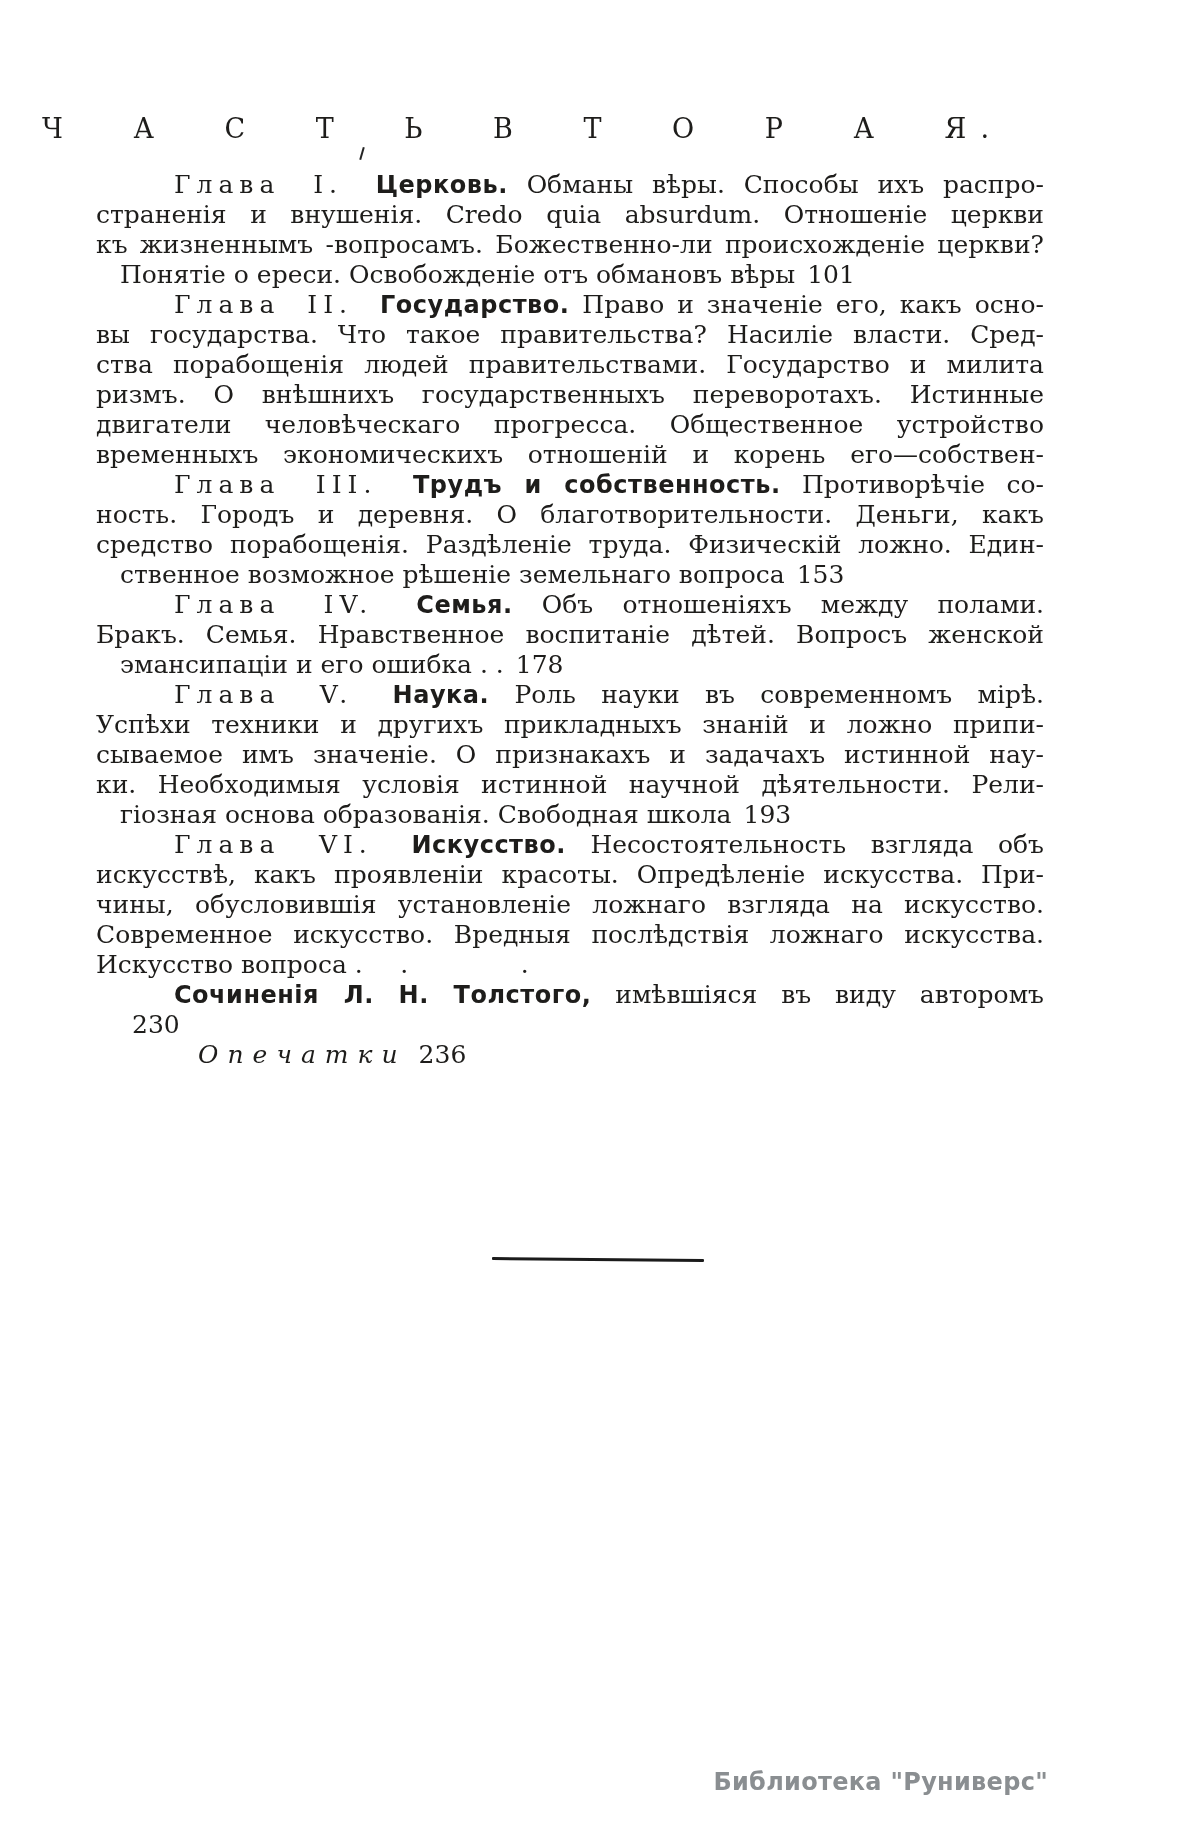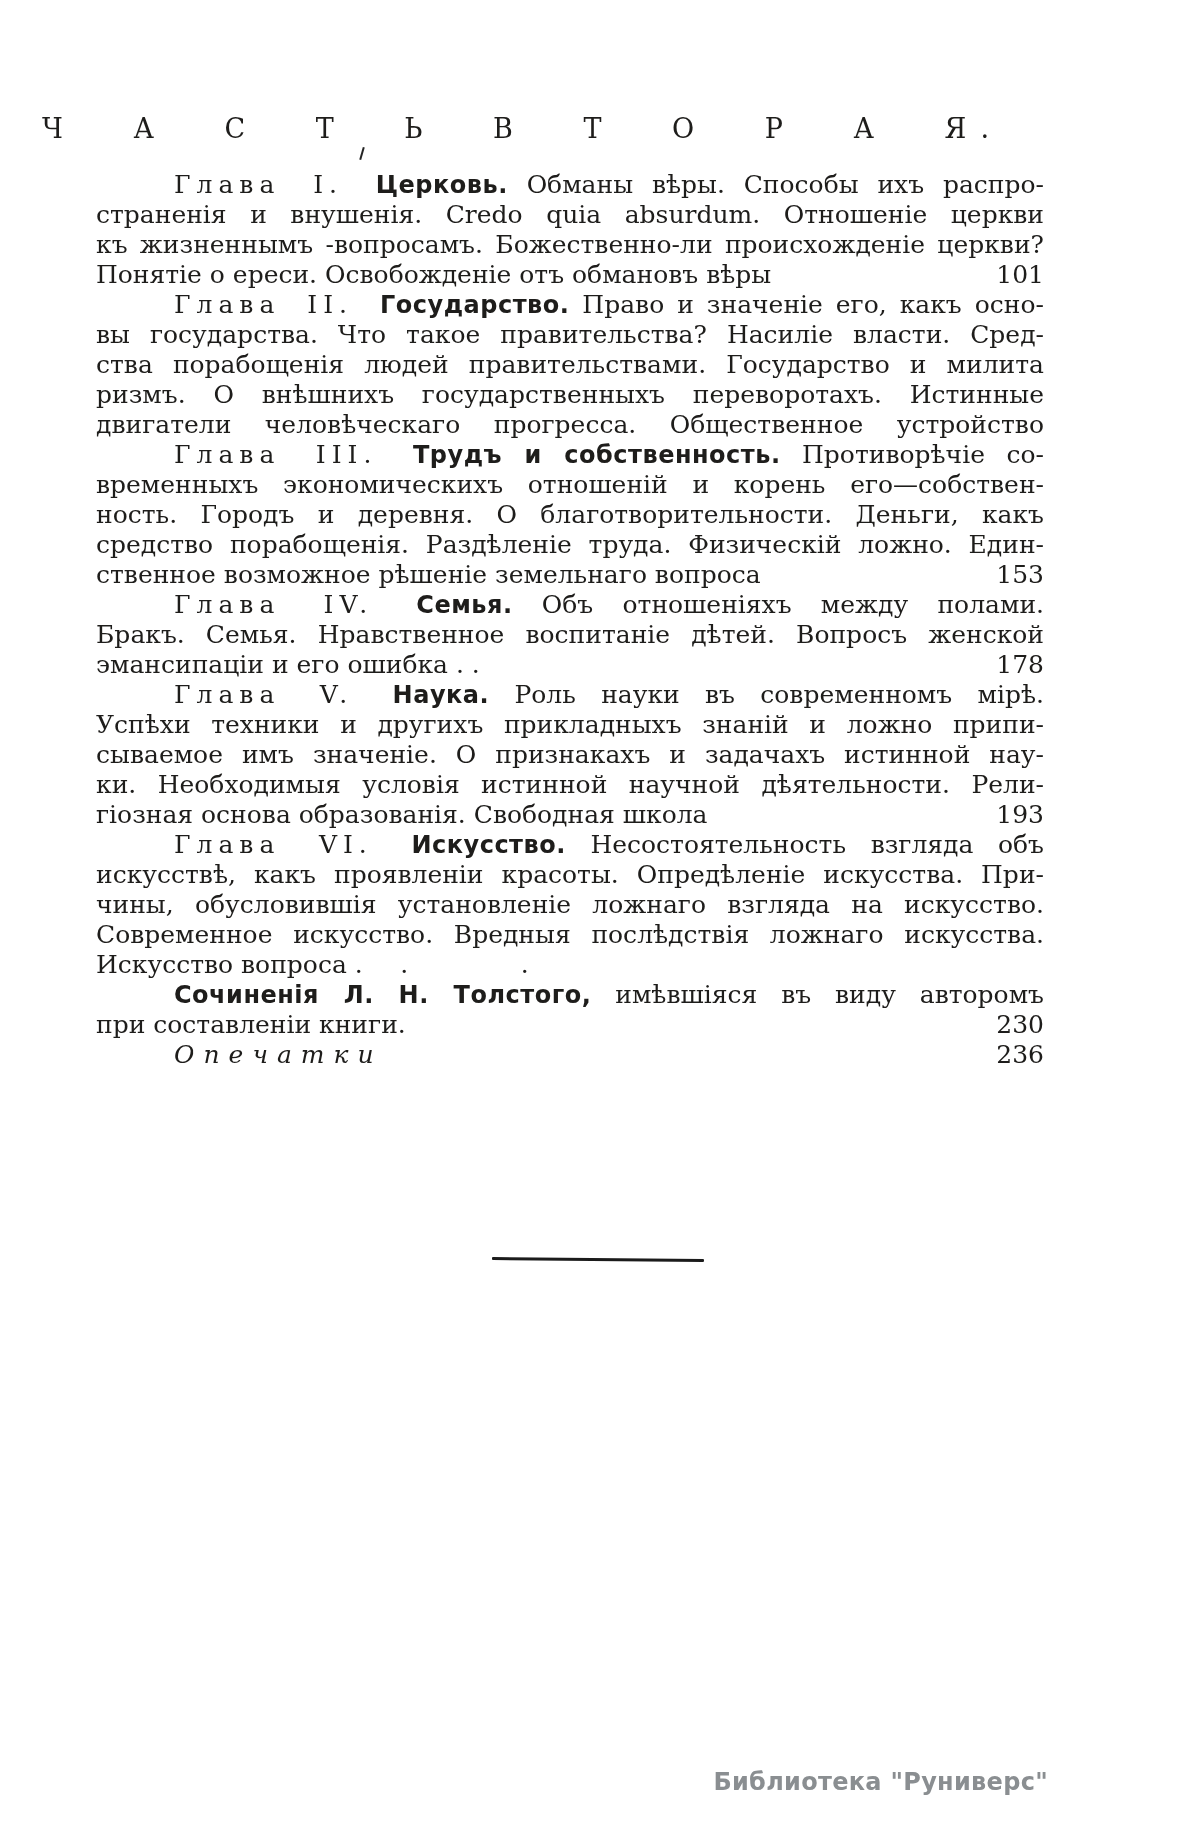--- a/index.html
+++ b/index.html
@@ -28,22 +28,22 @@
 
   .toc {
     position: absolute; top: 170px; left: 96px; width: 948px;
     font-size: 25px; line-height: 30px;
   }
   .toc-entry { margin: 0; }
   .line { min-height: 30px; text-align: left; }
   .line.just { text-align: justify; text-align-last: justify; }
   .line.ind { text-indent: 78px; }
   .line.num-line {
-    display: flex; justify-content: space-between; align-items: baseline;
-    text-indent: 0; text-align-last: auto;
+    display: flex; justify-content: flex-start; align-items: baseline;
+    text-indent: 0; text-align-last: auto; margin-left: 24px;
   }
   .num-line.ind .line-text { padding-left: 78px; }
   .seg.chapter { letter-spacing: 6px; word-spacing: 8px; }
   .seg.kw {
     font-family: "DejaVu Sans", "Liberation Sans", sans-serif;
     font-weight: 700; font-size: 24px; letter-spacing: 0.5px;
   }
   .seg.spaced { letter-spacing: 9px; font-style: italic; }
   .page-num { flex: 0 0 auto; padding-left: 12px; }
 
@@ -80,22 +80,22 @@
         </div>
       </div>
       <div class="toc-entry">
         <div class="line just ind"><span class="line-text"><span class="seg chapter">Глава II. </span><span class="seg kw">Государство.</span><span class="seg "> Право и значеніе его, какъ осно-</span></span></div>
         <div class="line just"><span class="line-text"><span class="seg ">вы государства. Что такое правительства? Насиліе власти. Сред-</span></span></div>
         <div class="line just"><span class="line-text"><span class="seg ">ства порабощенія людей правительствами. Государство и милита</span></span></div>
         <div class="line just"><span class="line-text"><span class="seg ">ризмъ. О внѣшнихъ государственныхъ переворотахъ. Истинные</span></span></div>
         <div class="line just"><span class="line-text"><span class="seg ">двигатели человѣческаго прогресса. Общественное устройство</span></span></div>
       </div>
       <div class="toc-entry">
+        <div class="line just"><span class="line-text"><span class="seg ">временныхъ экономическихъ отношеній и корень его—собствен-</span></span></div>
         <div class="line just ind"><span class="line-text"><span class="seg chapter">Глава III. </span><span class="seg kw">Трудъ и собственность.</span><span class="seg "> Противорѣчіе со-</span></span></div>
-        <div class="line just"><span class="line-text"><span class="seg ">временныхъ экономическихъ отношеній и корень его—собствен-</span></span></div>
         <div class="line just"><span class="line-text"><span class="seg ">ность. Городъ и деревня. О благотворительности. Деньги, какъ</span></span></div>
         <div class="line just"><span class="line-text"><span class="seg ">средство порабощенія. Раздѣленіе труда. Физическій ложно. Един-</span></span></div>
         <div class="line num-line">
           <span class="line-text"><span class="seg ">ственное возможное рѣшеніе земельнаго вопроса</span></span>
           <span class="page-num">153</span>
         </div>
       </div>
       <div class="toc-entry">
         <div class="line just ind"><span class="line-text"><span class="seg chapter">Глава IV. </span><span class="seg kw">Семья.</span><span class="seg "> Объ отношеніяхъ между полами.</span></span></div>
         <div class="line just"><span class="line-text"><span class="seg ">Бракъ. Семья. Нравственное воспитаніе дѣтей. Вопросъ женской</span></span></div>
@@ -117,21 +117,20 @@
       <div class="toc-entry">
         <div class="line just ind"><span class="line-text"><span class="seg chapter">Глава VI. </span><span class="seg kw">Искусство.</span><span class="seg "> Несостоятельность взгляда объ</span></span></div>
         <div class="line just"><span class="line-text"><span class="seg ">искусствѣ, какъ проявленіи красоты. Опредѣленіе искусства. При-</span></span></div>
         <div class="line just"><span class="line-text"><span class="seg ">чины, обусловившія установленіе ложнаго взгляда на искусство.</span></span></div>
         <div class="line just"><span class="line-text"><span class="seg ">Современное искусство. Вредныя послѣдствія ложнаго искусства.</span></span></div>
         <div class="line"><span class="line-text"><span class="seg ">Искусство вопроса .  .     .</span></span></div>
       </div>
       <div class="toc-entry">
         <div class="line just ind"><span class="line-text"><span class="seg kw">Сочиненія Л. Н. Толстого,</span><span class="seg "> имѣвшіяся въ виду авторомъ</span></span></div>
         <div class="line num-line">
-          <span class="line-text"><span class="seg ">при составленіи книги.</span></span>
           <span class="page-num">230</span>
         </div>
       </div>
       <div class="toc-entry">
         <div class="line num-line ind">
           <span class="line-text"><span class="seg spaced">Опечатки</span></span>
           <span class="page-num">236</span>
         </div>
       </div>
     </div>

